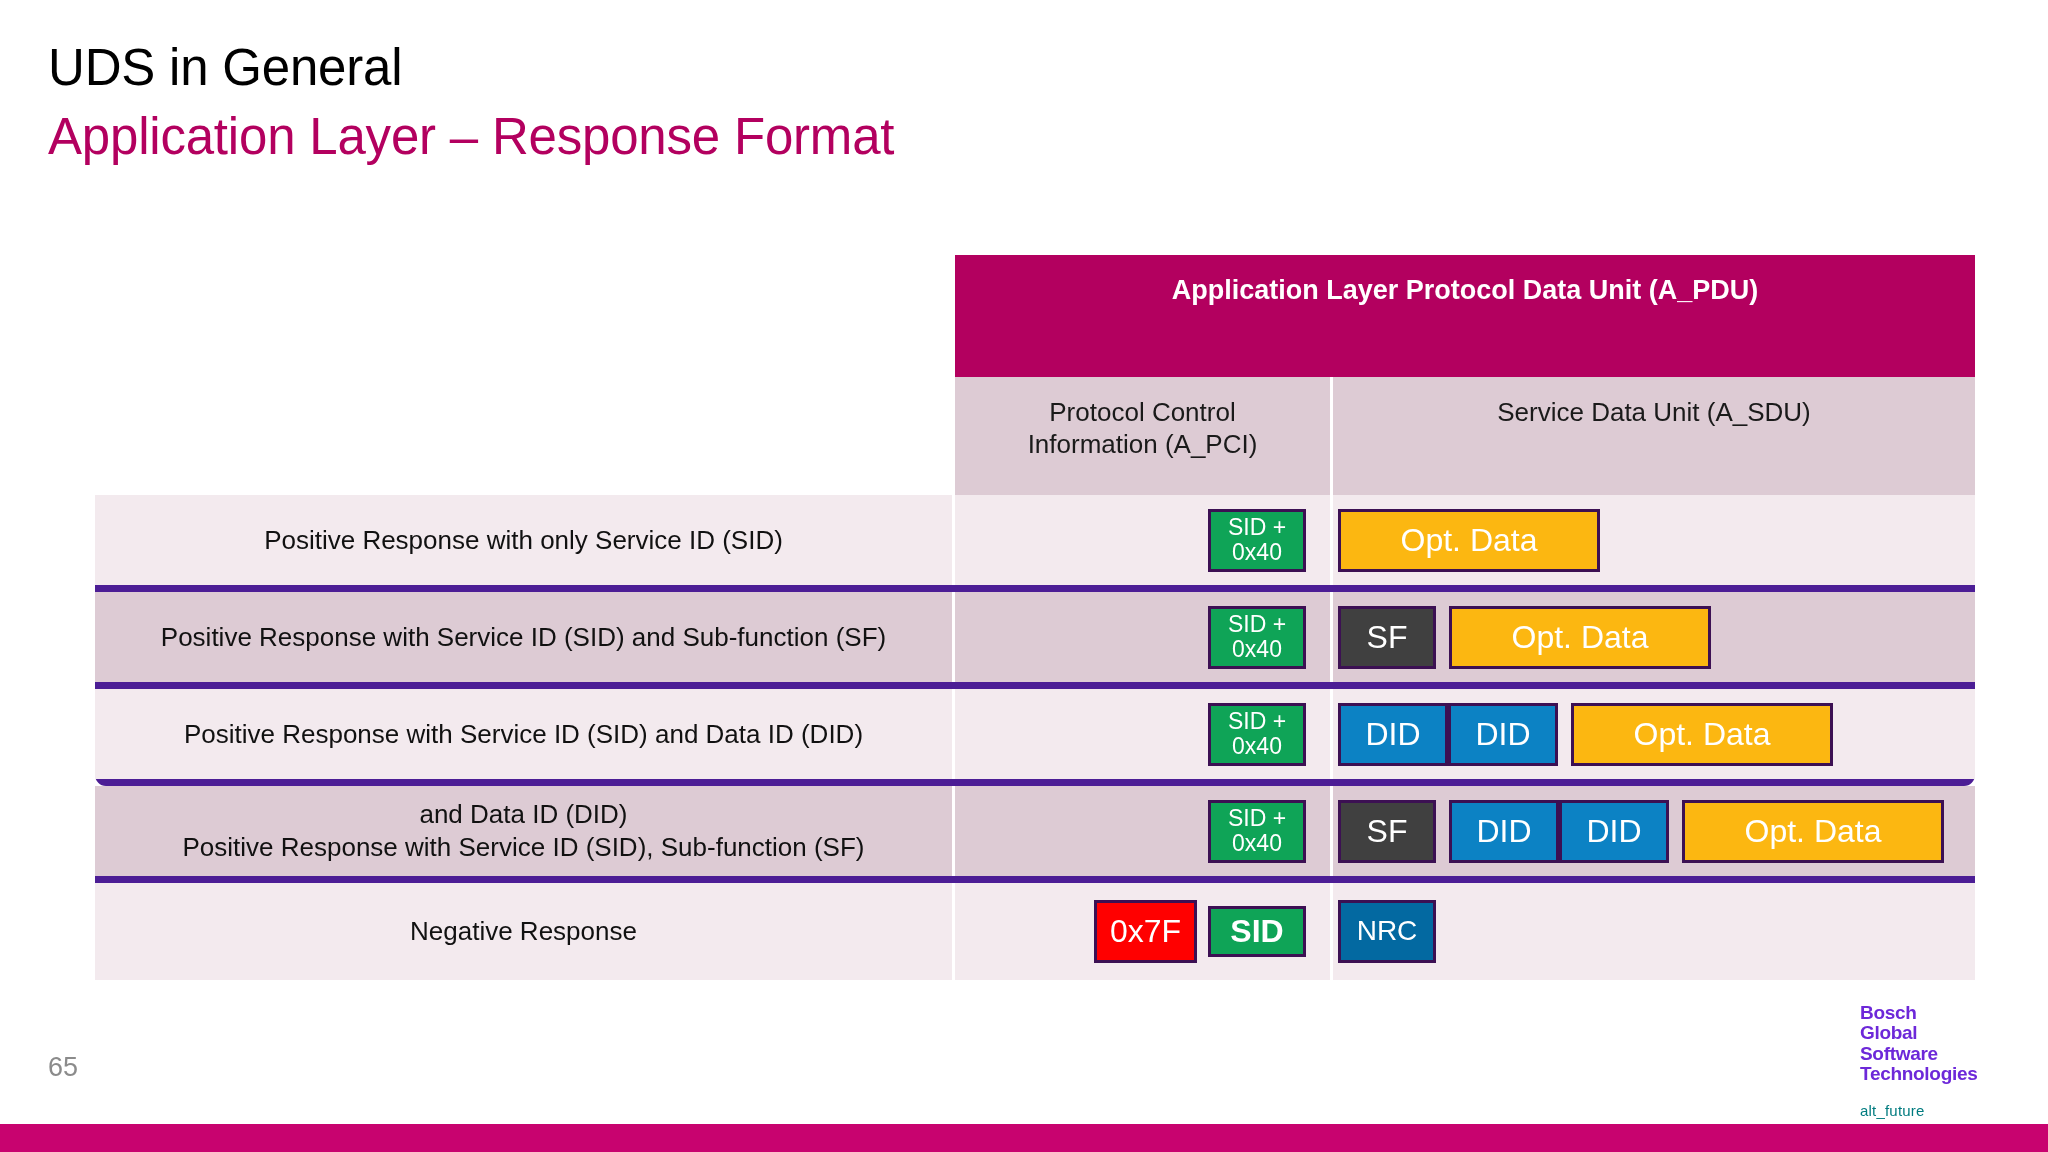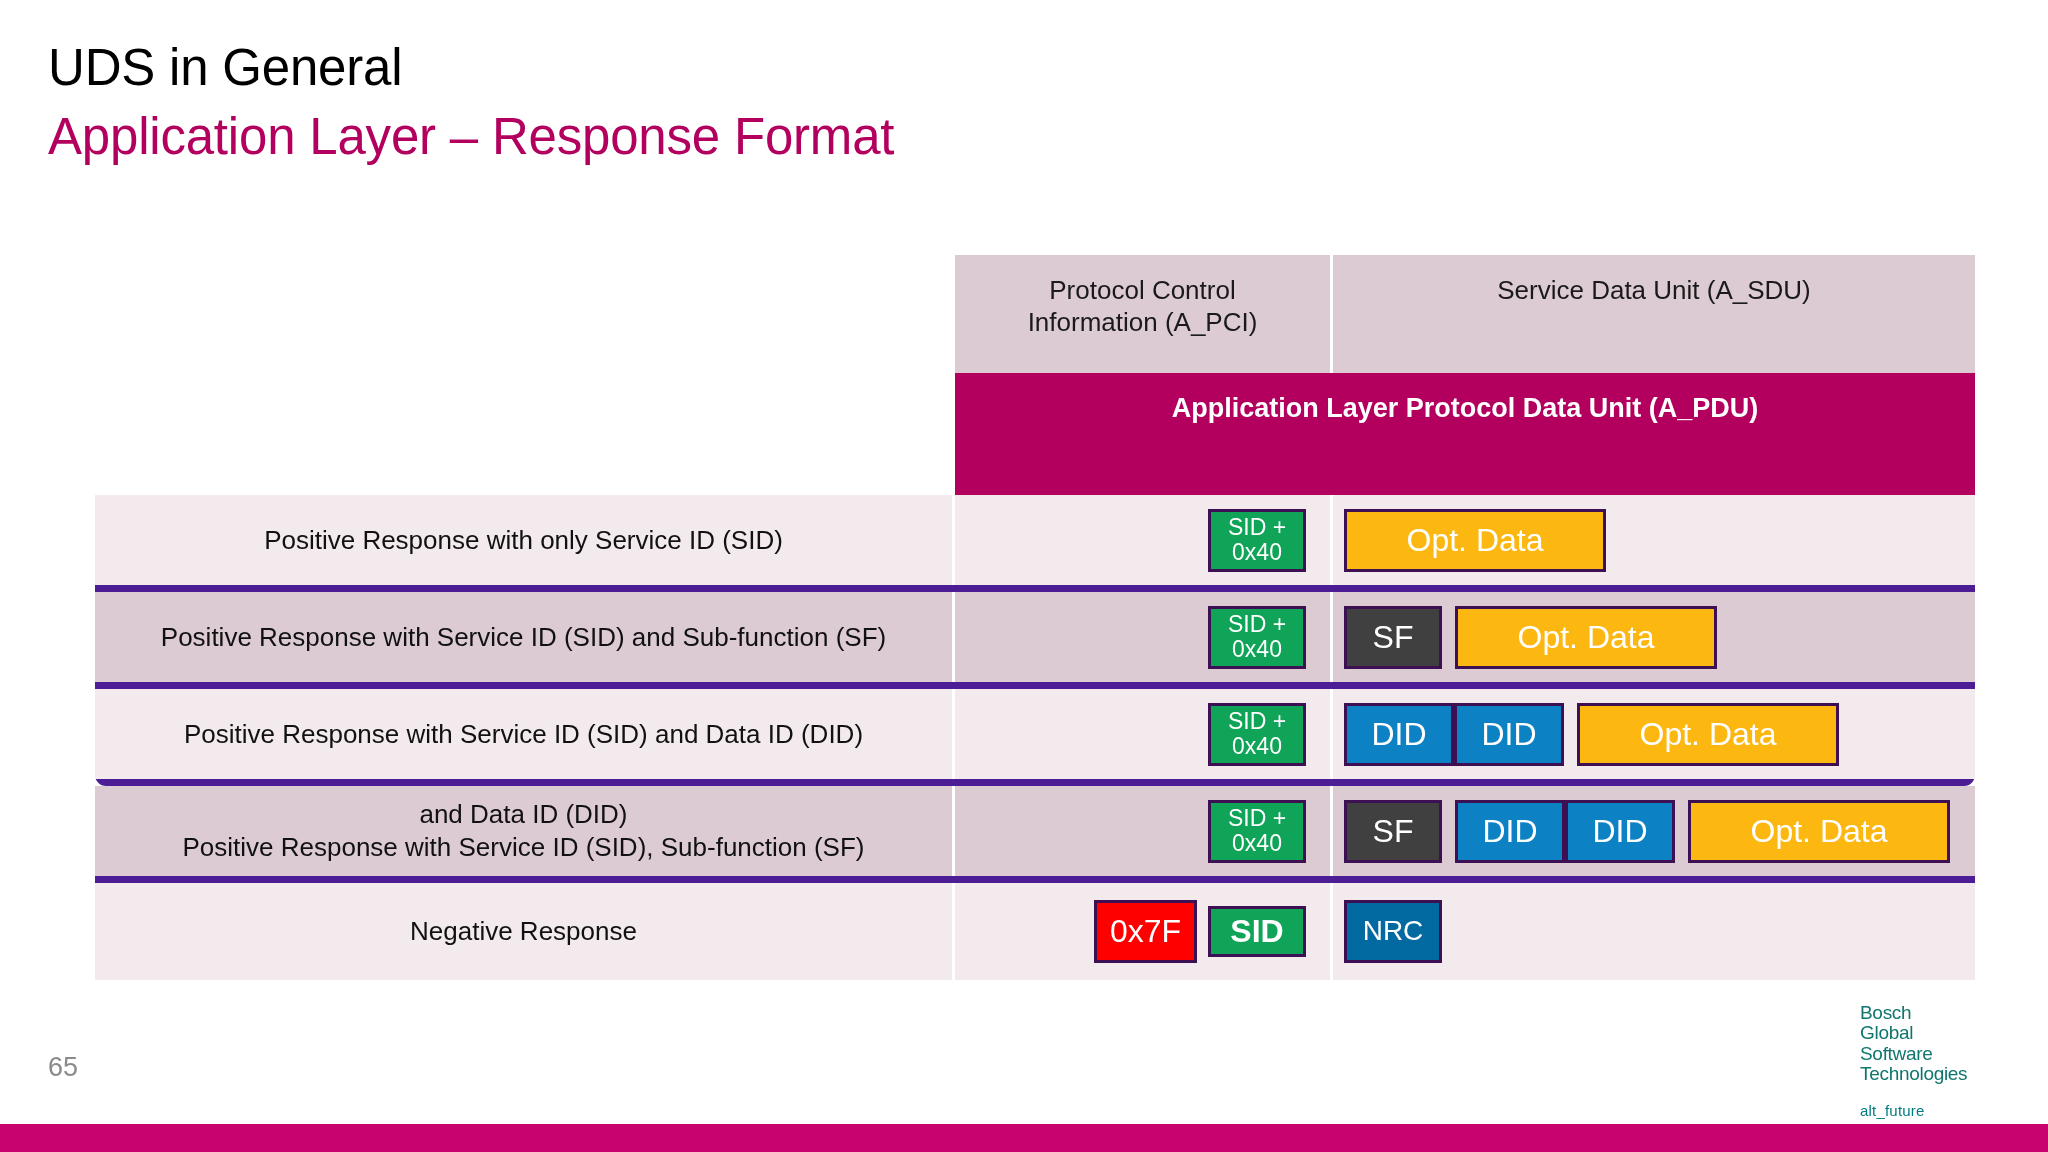--- a/index.html
+++ b/index.html
@@ -106,21 +106,21 @@
     border-right: 3px solid #ffffff;
   }
   .drow .cell.pci {
     justify-content: flex-end;
     padding-right: 24px;
     border-right: 3px solid #ffffff;
     gap: 11px;
   }
   .drow .cell.sdu {
     justify-content: flex-start;
-    padding-left: 11px;
+    padding-left: 5px;
     gap: 0px;
   }
 
   .light { background: #f3eaee; }
   .dark  { background: #ddcbd4; }
 
   
   .blk {
     border: 3px solid #3c1053;
     color: #ffffff;
@@ -161,23 +161,23 @@
   }
 
   .logo {
     position: absolute;
     right: 48px;
     top: 1003px;
     text-align: left;
     width: 140px;
   }
   .logo-main {
-    color: #0f766e;
+    color: #6d28d9;
     font-size: 19px;
-    font-weight: 400;
+    font-weight: 700;
     line-height: 1.07;
     letter-spacing: -0.3px;
   }
   .logo-main div { white-space: nowrap; }
   .logo-tag {
     color: #007b7f;
     font-size: 15px;
     font-weight: 400;
     margin-top: 18px;
     letter-spacing: 0.2px;
@@ -198,33 +198,33 @@
 <div class="slide">
 
   <div class="title-block">
     <div class="title-main">UDS in General</div>
     <div class="title-sub">Application Layer – Response Format</div>
   </div>
 
   <div class="table">
 
     <div class="row">
+      <div class="col-label pdu-spacer"></div>
+      <div class="pdu-banner">Application Layer Protocol Data Unit (A_PDU)</div>
+    </div>
+
+    <div class="row">
       <div class="col-label subhdr-spacer"></div>
       <div class="col-pci subhdr pci">
         <div>
           <div>Protocol Control</div>
           <div>Information (A_PCI)</div>
         </div>
       </div>
       <div class="col-sdu subhdr sdu">Service Data Unit (A_SDU)</div>
-    </div>
-
-    <div class="row">
-      <div class="col-label pdu-spacer"></div>
-      <div class="pdu-banner">Application Layer Protocol Data Unit (A_PDU)</div>
     </div>
 
     <div class="row drow" style="height:97px;">
       <div class="col-label cell label light">Positive Response with only Service ID (SID)</div>
       <div class="col-pci cell pci light">
         <div class="blk green blk-sid40">
           <div>
             <div>SID +</div>
             <div>0x40</div>
           </div>

